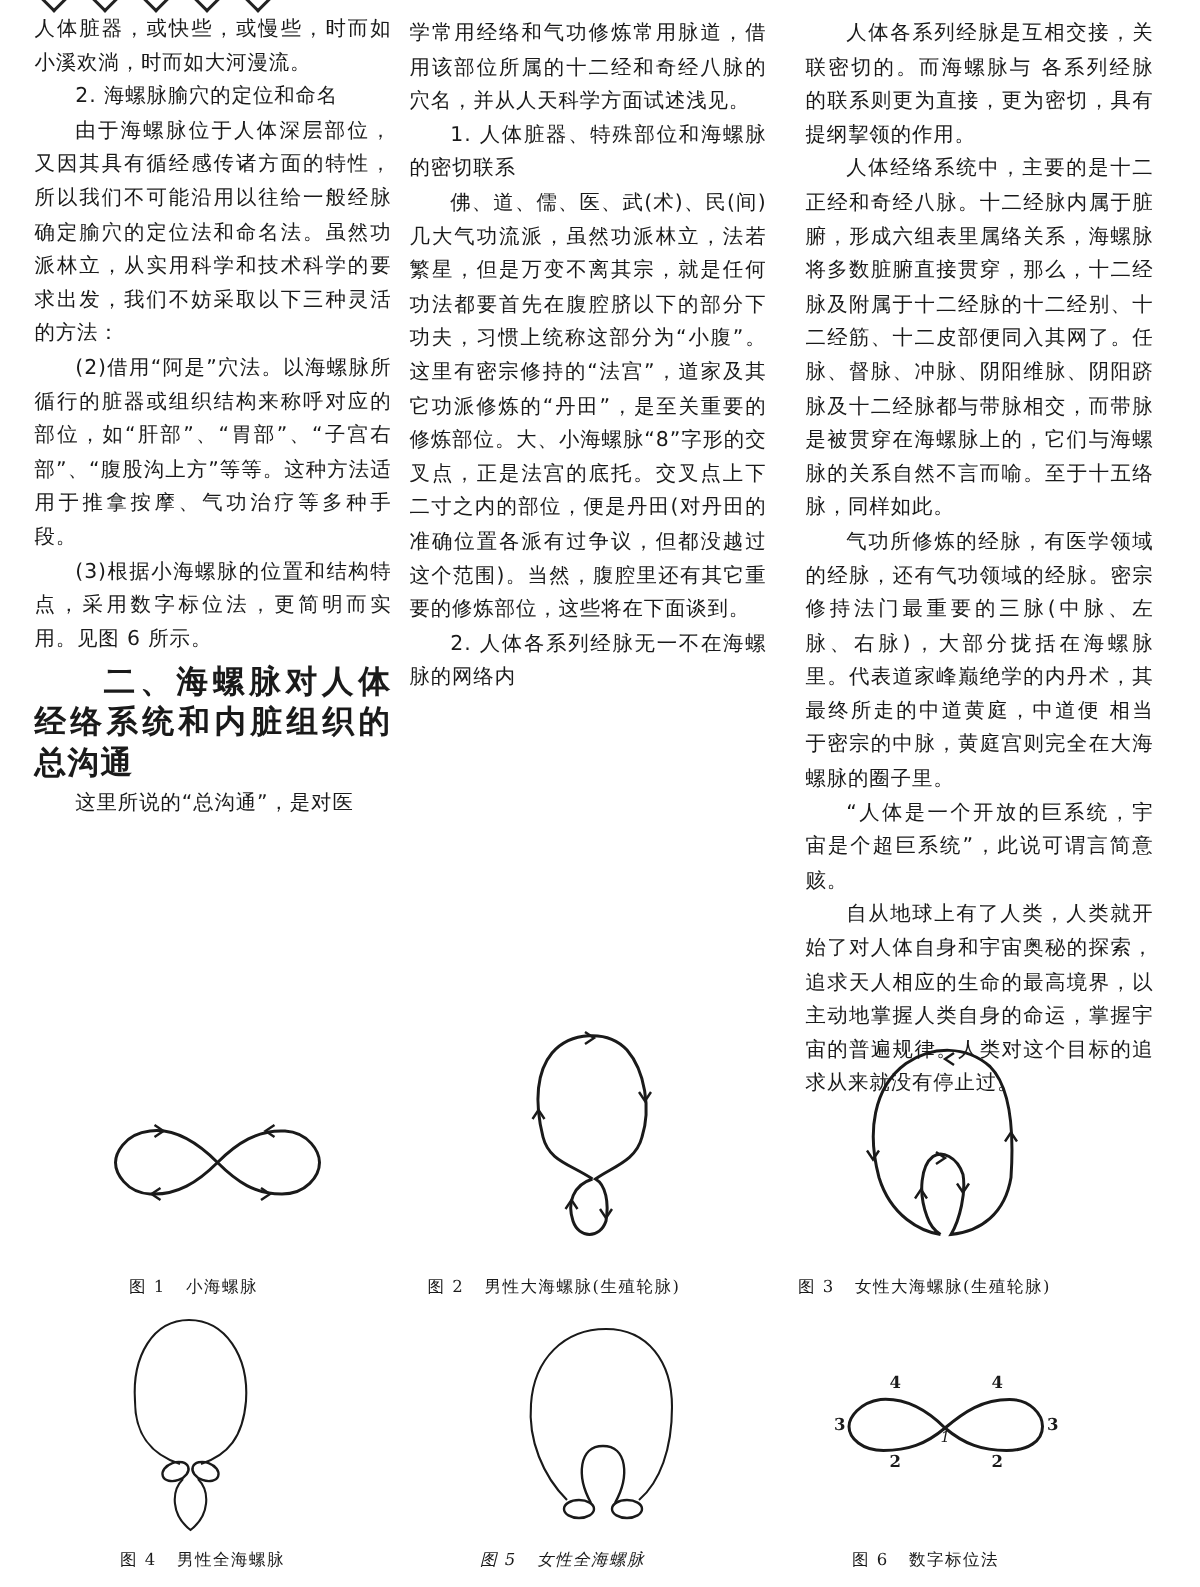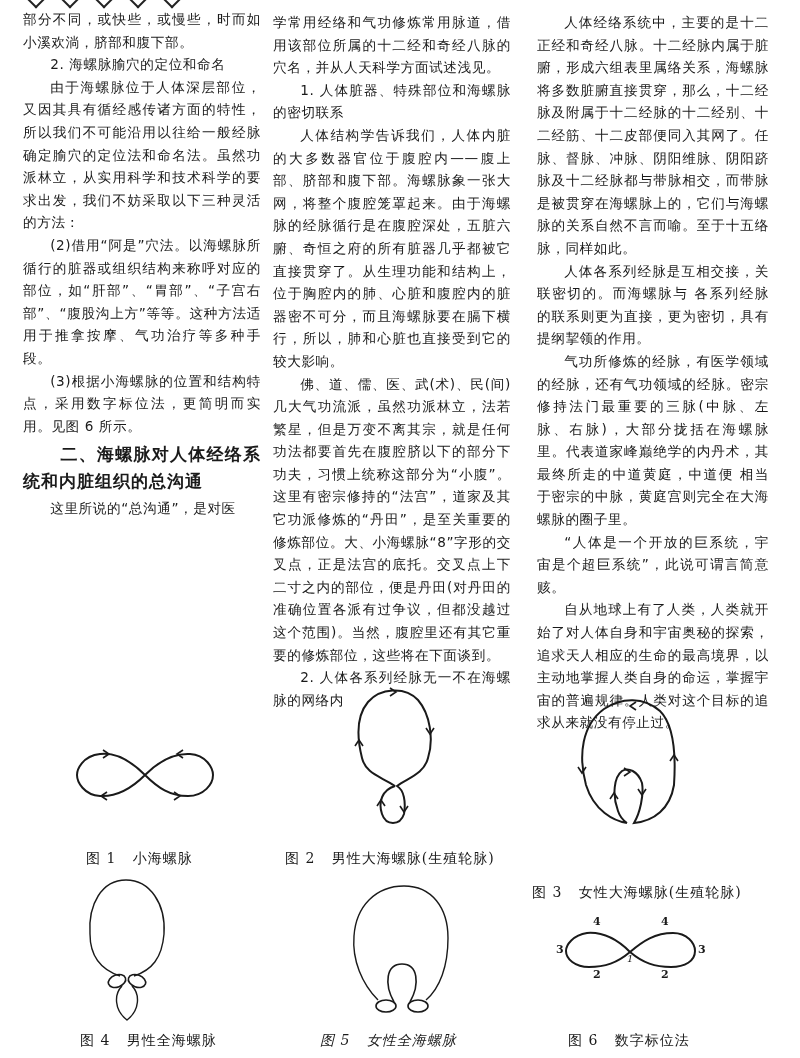--- a/index.html
+++ b/index.html
@@ -9,59 +9,58 @@
   .diamond { width: 10px; height: 10px; border-right: 2.5px solid #222; border-bottom: 2.5px solid #222;
              transform: rotate(45deg); }
   .col { position: absolute; top: 8px; width: 238px; font-size: 13.6px; line-height: 22.6px;
          letter-spacing: 0.6px; text-align: justify; }
   .col p { margin: 0; text-indent: 2em; }
   .col p.noind { text-indent: 0; }
   .col p.sub { text-indent: 2em; }
   .col1 { left: 23px; }
   .col2 { left: 273px; top: 11px; }
   .col3 { left: 537px; top: 11px; width: 232px; }
-  .col h2 { margin: 4px 0 2px 0; font-size: 17px; line-height: 27px; font-weight: bold; text-indent: 2.2em;
+  .col h2 { margin: 4px 0 2px 0; font-size: 21px; line-height: 27px; font-weight: bold; text-indent: 2.2em;
             letter-spacing: 1px; }
   .fig { position: absolute; }
   .fig svg { display: block; }
-  .cap { position: absolute; font-family: "DejaVu Serif", serif; font-size: 14px; letter-spacing: 1px;
+  .cap { position: absolute; font-family: "DejaVu Serif", serif; font-size: 11px; letter-spacing: 1px;
          white-space: pre; }
 </style>
 </head>
 <body>
 
 <div class="diamonds">
   <div class="diamond"></div>
   <div class="diamond"></div>
   <div class="diamond"></div>
   <div class="diamond"></div>
   <div class="diamond"></div>
 </div>
 
 <div class="col col1">
-  <p class="noind">部分不同，或快些，或慢些，时而如小溪欢淌，脐部和腹下部。</p>
+  <p class="noind">人体脏器，或快些，或慢些，时而如小溪欢淌，时而如大河漫流。</p>
   <p class="sub">2. 海螺脉腧穴的定位和命名</p>
   <p>由于海螺脉位于人体深层部位，又因其具有循经感传诸方面的特性，所以我们不可能沿用以往给一般经脉确定腧穴的定位法和命名法。虽然功派林立，从实用科学和技术科学的要求出发，我们不妨采取以下三种灵活的方法：</p>
   <p>(2)借用“阿是”穴法。以海螺脉所循行的脏器或组织结构来称呼对应的部位，如“肝部”、“胃部”、“子宫右部”、“腹股沟上方”等等。这种方法适用于推拿按摩、气功治疗等多种手段。</p>
   <p>(3)根据小海螺脉的位置和结构特点，采用数字标位法，更简明而实用。见图 6 所示。</p>
   <h2>二、海螺脉对人体经络系统和内脏组织的总沟通</h2>
   <p>这里所说的“总沟通”，是对医</p>
 </div>
 
 <div class="col col2">
   <p class="noind">学常用经络和气功修炼常用脉道，借用该部位所属的十二经和奇经八脉的穴名，并从人天科学方面试述浅见。</p>
   <p class="sub">1. 人体脏器、特殊部位和海螺脉的密切联系</p>
-  <p>人体结构学告诉我们，人体内脏的大多数器官位于腹腔内——腹上部、脐部和腹下部。海螺脉象一张大网，将整个腹腔笼罩起来。由于海螺脉的经脉循行是在腹腔深处，五脏六腑、奇恒之府的所有脏器几乎都被它直接贯穿了。从生理功能和结构上，位于胸腔内的肺、心脏和腹腔内的脏器密不可分，而且海螺脉要在膈下横行，所以，肺和心脏也直接受到它的较大影响。</p>
   <p>佛、道、儒、医、武(术)、民(间)几大气功流派，虽然功派林立，法若繁星，但是万变不离其宗，就是任何功法都要首先在腹腔脐以下的部分下功夫，习惯上统称这部分为“小腹”。这里有密宗修持的“法宫”，道家及其它功派修炼的“丹田”，是至关重要的修炼部位。大、小海螺脉“8”字形的交叉点，正是法宫的底托。交叉点上下二寸之内的部位，便是丹田(对丹田的准确位置各派有过争议，但都没越过这个范围)。当然，腹腔里还有其它重要的修炼部位，这些将在下面谈到。</p>
   <p class="sub">2. 人体各系列经脉无一不在海螺脉的网络内</p>
 </div>
 
 <div class="col col3">
+  <p>人体各系列经脉是互相交接，关联密切的。而海螺脉与 各系列经脉的联系则更为直接，更为密切，具有提纲挈领的作用。</p>
   <p>人体经络系统中，主要的是十二正经和奇经八脉。十二经脉内属于脏腑，形成六组表里属络关系，海螺脉将多数脏腑直接贯穿，那么，十二经脉及附属于十二经脉的十二经别、十二经筋、十二皮部便同入其网了。任脉、督脉、冲脉、阴阳维脉、阴阳跻脉及十二经脉都与带脉相交，而带脉是被贯穿在海螺脉上的，它们与海螺脉的关系自然不言而喻。至于十五络脉，同样如此。</p>
-  <p>人体各系列经脉是互相交接，关联密切的。而海螺脉与 各系列经脉的联系则更为直接，更为密切，具有提纲挈领的作用。</p>
   <p>气功所修炼的经脉，有医学领域的经脉，还有气功领域的经脉。密宗修持法门最重要的三脉(中脉、左脉、右脉)，大部分拢括在海螺脉里。代表道家峰巅绝学的内丹术，其最终所走的中道黄庭，中道便 相当于密宗的中脉，黄庭宫则完全在大海螺脉的圈子里。</p>
   <p>“人体是一个开放的巨系统，宇宙是个超巨系统”，此说可谓言简意赅。</p>
   <p>自从地球上有了人类，人类就开始了对人体自身和宇宙奥秘的探索，追求天人相应的生命的最高境界，以主动地掌握人类自身的命运，掌握宇宙的普遍规律。人类对这个目标的追求从来就没有停止过。</p>
 </div>
 
 <div class="fig" style="left:70px; top:740px;">
   <svg width="150" height="70" viewBox="0 0 150 70">
     <path d="M75,35 C60,20 45,12 30,14 C12,16 7,30 7,35 C7,42 14,55 30,56 C48,57 62,48 75,35 C88,22 102,13 120,14 C136,15 143,28 143,35 C143,44 134,56 118,56 C100,56 88,48 75,35 Z" fill="none" stroke="#1a1a1a" stroke-width="2"></path>
     <path d="M33,10 L39,14 L33,18" fill="none" stroke="#1a1a1a" stroke-width="1.6"></path>
     <path d="M113,10 L107,14 L113,18" fill="none" stroke="#1a1a1a" stroke-width="1.6"></path>
@@ -87,21 +86,21 @@
   <svg width="110" height="135" viewBox="0 0 110 135">
     <path d="M53,128 C40,126 20,116 12,90 C4,60 8,30 30,14 C48,2 70,2 86,16 C100,30 102,60 100,90 C96,114 80,126 60,128 C66,118 70,100 68,88 C64,76 54,72 48,76 C40,82 38,100 44,116 C46,122 50,126 53,128" fill="none" stroke="#1a1a1a" stroke-width="2"></path>
     <path d="M62,7 L56,11 L62,15" fill="none" stroke="#1a1a1a" stroke-width="1.6"></path>
     <path d="M4,72 L8,78 L12,72" fill="none" stroke="#1a1a1a" stroke-width="1.6"></path>
     <path d="M96,66 L100,60 L104,66" fill="none" stroke="#1a1a1a" stroke-width="1.6"></path>
     <path d="M36,104 L40,98 L44,104" fill="none" stroke="#1a1a1a" stroke-width="1.6"></path>
     <path d="M64,94 L68,100 L72,94" fill="none" stroke="#1a1a1a" stroke-width="1.6"></path>
     <path d="M50,73 L56,77 L50,81" fill="none" stroke="#1a1a1a" stroke-width="1.6"></path>
   </svg>
 </div>
-<div class="cap" style="left:532px; top:850px;margin-top:34px;">图 3   女性大海螺脉(生殖轮脉)</div>
+<div class="cap" style="left:532px; top:850px;">图 3   女性大海螺脉(生殖轮脉)</div>
 
 <div class="fig" style="left:82px; top:874px;">
   <svg width="90" height="150" viewBox="0 0 90 150">
     <path d="M8,60 C6,30 20,6 44,6 C68,6 84,30 82,60 C80,84 70,96 52,102 M38,102 C20,96 8,84 8,60" fill="none" stroke="#1a1a1a" stroke-width="1.4"></path>
     <ellipse cx="35" cy="107" rx="9" ry="6" fill="none" stroke="#1a1a1a" stroke-width="1.6" transform="rotate(-20 35 107)"></ellipse>
     <ellipse cx="55" cy="107" rx="9" ry="6" fill="none" stroke="#1a1a1a" stroke-width="1.6" transform="rotate(20 55 107)"></ellipse>
     <path d="M40,112 C32,120 32,136 45,146 C58,136 58,120 50,112" fill="none" stroke="#1a1a1a" stroke-width="1.4"></path>
   </svg>
 </div>
 <div class="cap" style="left:80px; top:1032px;">图 4   男性全海螺脉</div>

